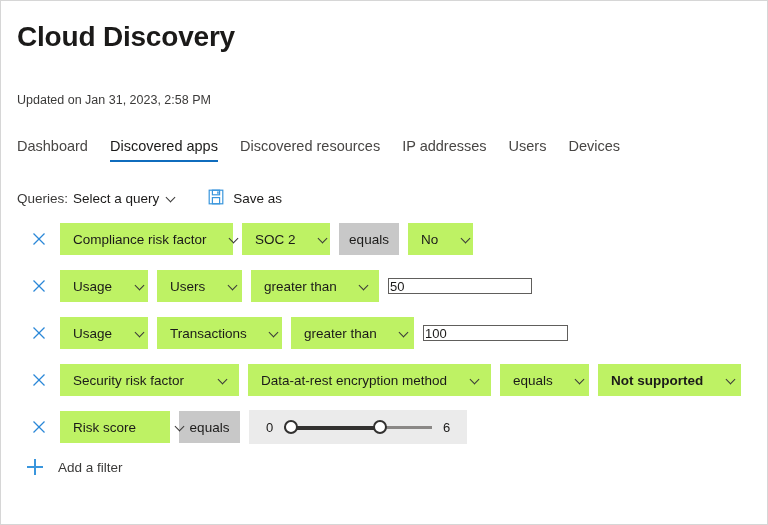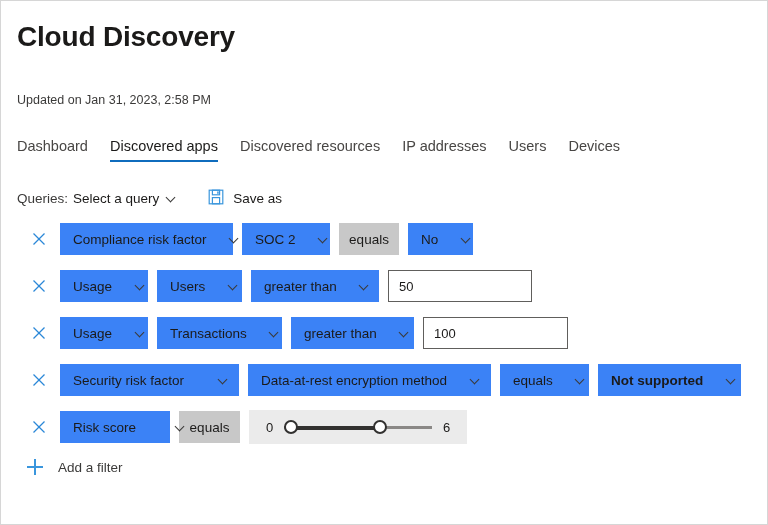--- a/index.html
+++ b/index.html
@@ -141,21 +141,21 @@
     display: flex;
     align-items: center;
     justify-content: center;
     cursor: pointer;
   }
   .chip {
     box-sizing: border-box;
     display: flex;
     align-items: center;
     justify-content: space-between;
-    background: #3b82f6;
+    background: #bef264;
     height: 32px;
     padding: 0 11px 0 13px;
     margin-right: 9px;
     font-size: 13.5px;
     color: #1b1a19;
     cursor: pointer;
     white-space: nowrap;
   }
   .chip.dark {
     background: #c8c8c8;
@@ -167,27 +167,27 @@
     font-weight: bold;
   }
   .chip .chip-label {
     margin-right: 16px;
   }
   .chip.dark .chip-label {
     margin-right: 0;
   }
   .textbox {
     box-sizing: border-box;
-    height: 32px;
+    height: 16px;
     background: #ffffff;
     border: 1px solid #605e5c;
     font-family: "Liberation Sans", sans-serif;
     font-size: 13px;
     color: #1b1a19;
-    padding: 0 10px;
+    padding: 0 1px;
     outline: none;
   }
 
   
   .slider-chip {
     box-sizing: border-box;
     display: flex;
     align-items: center;
     background: #ebebeb;
     height: 34px;

